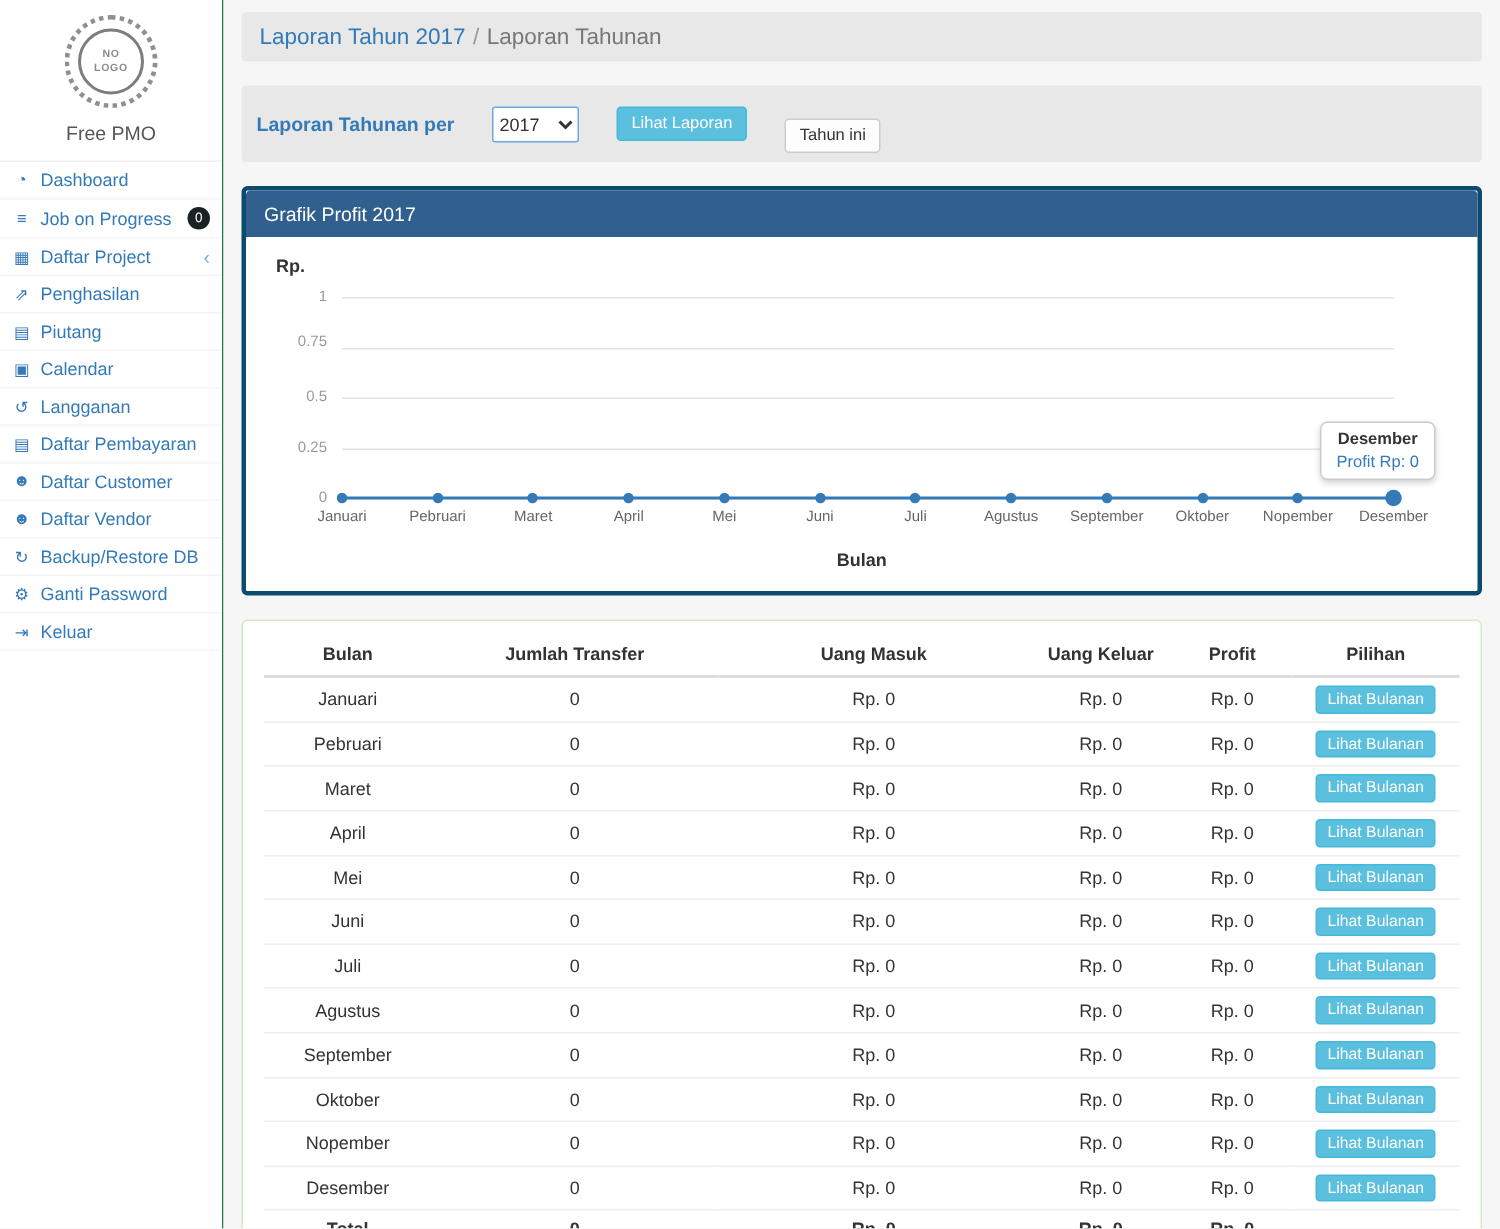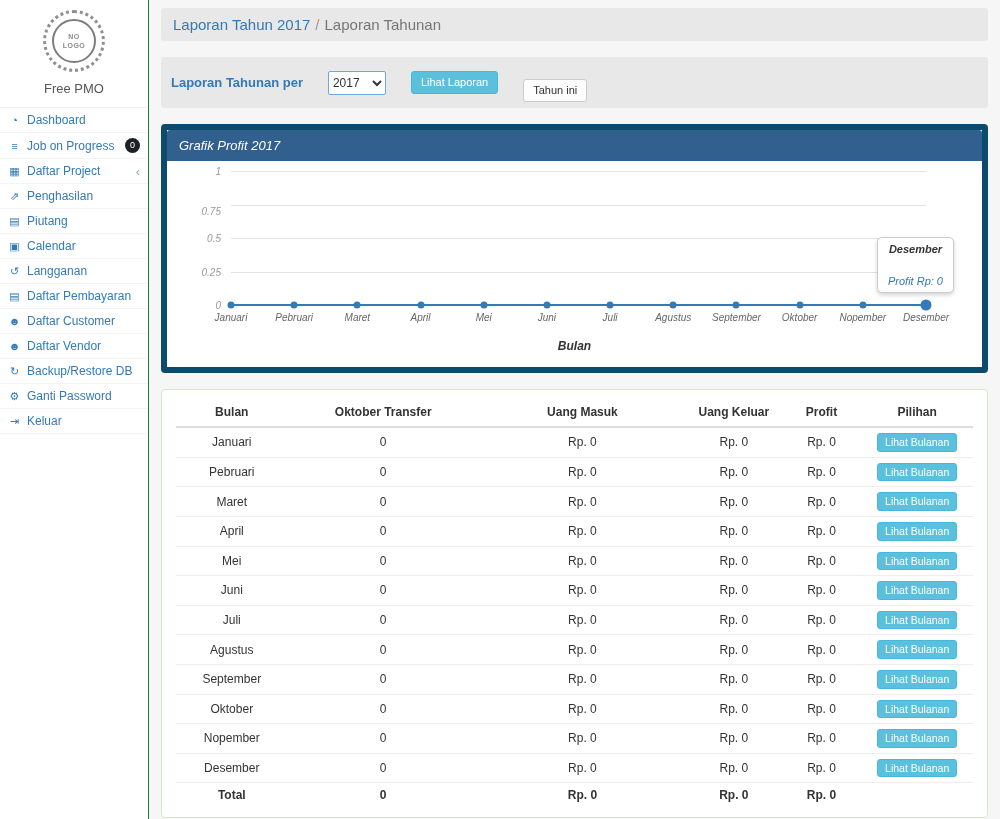--- a/index.html
+++ b/index.html
@@ -34,42 +34,42 @@
   select{height:24px;width:58px;font-size:12px;border:1px solid #6fa8dc;border-radius:2px;
     background:#fff;color:#333;cursor:pointer;}
   .btn{font-size:11px;padding:4px 9px;border-radius:3px;cursor:pointer;line-height:1.2;
     font-family:Liberation Sans, sans-serif;}
   .btn-info{background:#5bc0de;border:1px solid #46b8da;color:#fff;}
   .btn-default{background:#fdfdfd;border:1px solid #ccc;color:#333;margin-top:16px;}
   .btn-xs{font-size:10.5px;padding:2px 7px;}
 
   
   .panel{margin-top:16px;background:#fff;border-radius:4px;}
-  .panel-primary{border:6px solid #0c4a6e;font-style:italic;}
+  .panel-primary{border:3px solid #0c4a6e;}
   .panel-primary .panel-heading{background:#315f8e;color:#fff;}
   .panel-success{border:1px solid #d6e9c6;}
   .panel-success .panel-heading{background:#dff0d8;color:#3c763d;border-bottom:1px solid #d6e9c6;}
   .panel-heading{padding:8px 12px;font-size:13px;border-radius:3px 3px 0 0;}
 
   
   .chart-body{padding:10px 14px 14px;}
   .y-axis-title{font-weight:bold;font-size:12px;color:#333;margin:2px 0 14px 6px;}
   .plot{position:relative;height:134px;margin:0 42px 0 50px;}
   .gridline{position:absolute;left:0;right:0;height:1px;background:#e2e2e2;}
   .ytick{position:absolute;right:calc(100% + 10px);transform:translateY(-50%);font-size:10px;color:#999;}
   .chart-line{position:absolute;left:0;right:0;bottom:-1px;height:2px;background:#337ab7;}
   .dot{position:absolute;width:7px;height:7px;background:#337ab7;border-radius:50%;
     transform:translate(-50%,50%);cursor:pointer;}
   .dot.last{width:11px;height:11px;}
   .xtick{position:absolute;top:calc(100% + 7px);transform:translateX(-50%);font-size:10px;color:#666;white-space:nowrap;}
   .x-axis-title{text-align:center;font-weight:bold;font-size:12px;color:#333;margin-top:34px;}
   .tooltip-box{position:absolute;right:-28px;bottom:12px;background:#fff;border:1px solid #ccc;
     border-radius:5px;box-shadow:0 2px 4px rgba(0,0,0,.18);padding:5px 10px;text-align:center;z-index:2;}
   .tt-title{font-size:11px;font-weight:bold;color:#333;}
-  .tt-text{font-size:11px;color:#337ab7;margin-top:20px;white-space:nowrap;}
+  .tt-text{font-size:11px;color:#337ab7;margin-top:3px;white-space:nowrap;}
 
   
   .detail-body{padding:8px 14px 10px;}
   table{width:100%;border-collapse:collapse;}
   th{font-size:12px;color:#333;padding:7px 5px;border-bottom:2px solid #ddd;text-align:center;font-weight:bold;}
   td{font-size:12px;color:#333;padding:5px;border-bottom:1px solid #eee;text-align:center;}
   tr.total td{font-weight:bold;border-bottom:none;}
   th:nth-child(1){width:14%;} th:nth-child(2){width:24%;} th:nth-child(3){width:26%;}
   th:nth-child(4){width:12%;} th:nth-child(5){width:10%;} th:nth-child(6){width:14%;}
 </style>
@@ -155,29 +155,30 @@
     <div class="filter-bar">
       <span class="filter-label">Laporan Tahunan per</span>
       <select id="year-select"><option value="2017" selected="">2017</option></select>
       <button class="btn btn-info">Lihat Laporan</button>
       <button class="btn btn-default">Tahun ini</button>
     </div>
 
     <section class="panel panel-primary">
       <div class="panel-heading">Grafik Profit 2017</div>
       <div class="chart-body">
+        <div class="y-axis-title">Rp.</div>
         <div class="plot" id="plot">
           <div class="tooltip-box">
             <div class="tt-title">Desember</div>
             <div class="tt-text">Profit Rp: 0</div>
           </div>
         <div class="gridline" style="top: 0px;"></div>
             <div class="ytick" style="top: 0px;">1</div>
             <div class="gridline" style="top: 33.5px;"></div>
-            <div class="ytick" style="top: 40px;">0.75</div>
+            <div class="ytick" style="top: 30px;">0.75</div>
             <div class="gridline" style="top: 67px;"></div>
             <div class="ytick" style="top: 67px;">0.5</div>
             <div class="gridline" style="top: 100.5px;"></div>
             <div class="ytick" style="top: 100.5px;">0.25</div>
             <div class="gridline" style="top: 134px;"></div>
             <div class="ytick" style="top: 134px;">0</div>
             <div class="chart-line"></div>
             <div class="dot" style="left: 0%; bottom: 0px;"></div>
             <div class="xtick" style="left: 0%;">Januari</div>
             <div class="dot" style="left: 9.09091%; bottom: 0px;"></div>
@@ -206,21 +207,21 @@
         <div class="x-axis-title">Bulan</div>
       </div>
     </section>
 
     <section class="panel panel-success">
       <div class="detail-body">
         <table>
           <thead>
               <tr id="detail-head">
                 <th>Bulan</th>
-                <th>Oktober Transfer</th>
+                <th>Jumlah Transfer</th>
                 <th>Uang Masuk</th>
                 <th>Uang Keluar</th>
                 <th>Profit</th>
                 <th>Pilihan</th>
               </tr>
             </thead>
           <tbody id="detail-body">
               <tr>
                 <td>Januari</td>
                 <td>0</td>

